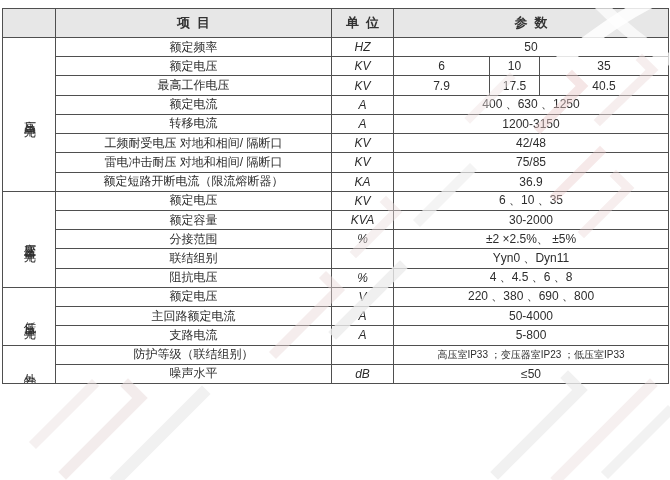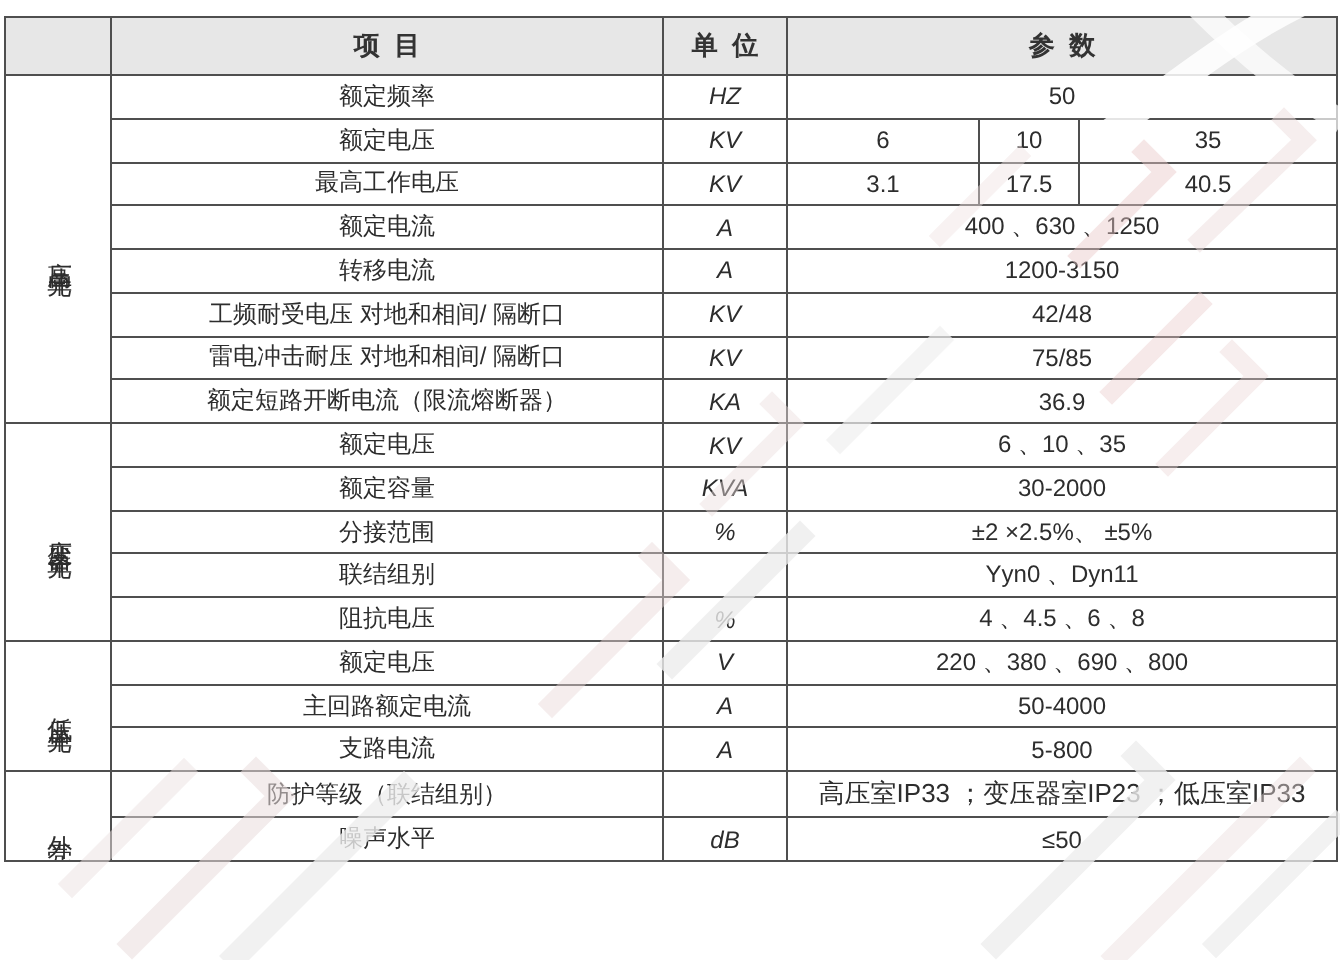--- a/index.html
+++ b/index.html
@@ -1,21 +1,21 @@
 <!DOCTYPE html>
 <html><head>
 <meta charset="utf-8">
 <style>
   html,body{margin:0;padding:0;}
   body{
     width:670px;height:480px;background:#ffffff;position:relative;overflow:hidden;
     font-family:"Liberation Sans","DejaVu Sans",sans-serif;
   }
   table.spec{
-    position:absolute;left:2px;top:8px;width:666px;height:423px;
+    position:absolute;left:2px;top:8px;width:666px;height:376px;
     border-collapse:collapse;table-layout:fixed;z-index:1;
   }
   .spec th,.spec td{
     border:1px solid #4f4f4f;text-align:center;vertical-align:middle;
     padding:0 2px;font-size:12px;color:#2d2d2d;overflow:hidden;
     font-weight:normal;
   }
   .spec thead th{
     background:#e7e7e7;height:28px;font-size:13px;color:#333;
     font-weight:bold;white-space:pre;
@@ -63,21 +63,21 @@
       <tr>
         <td class="c-item">额定电压</td>
         <td class="c-unit">KV</td>
         <td class="c-param">6</td>
         <td class="c-param">10</td>
         <td class="c-param">35</td>
       </tr>
       <tr>
         <td class="c-item">最高工作电压</td>
         <td class="c-unit">KV</td>
-        <td class="c-param">3.1</td>
+        <td class="c-param">7.9</td>
         <td class="c-param">17.5</td>
         <td class="c-param">40.5</td>
       </tr>
       <tr>
         <td class="c-item">额定电流</td>
         <td class="c-unit">A</td>
         <td class="c-param" colspan="3">400 、630 、1250</td>
       </tr>
       <tr>
         <td class="c-item">转移电流</td>
@@ -138,21 +138,21 @@
       </tr>
       <tr>
         <td class="c-item">支路电流</td>
         <td class="c-unit">A</td>
         <td class="c-param" colspan="3">5-800</td>
       </tr>
       <tr>
         <th class="gcell" rowspan="2"><span class="vlabel">外壳</span></th>
         <td class="c-item">防护等级（联结组别）</td>
         <td class="c-unit"></td>
-        <td class="c-param" colspan="3" style="font-size: 13px;">高压室IP33 ；变压器室IP23 ；低压室IP33</td>
+        <td class="c-param" colspan="3" style="font-size: 10px;">高压室IP33 ；变压器室IP23 ；低压室IP33</td>
       </tr>
       <tr>
         <td class="c-item">噪声水平</td>
         <td class="c-unit">dB</td>
         <td class="c-param" colspan="3">≤50</td>
       </tr>
     </tbody>
 </table>
 
 <svg class="watermark" width="670" height="480" viewBox="0 0 670 480" aria-hidden="true">

